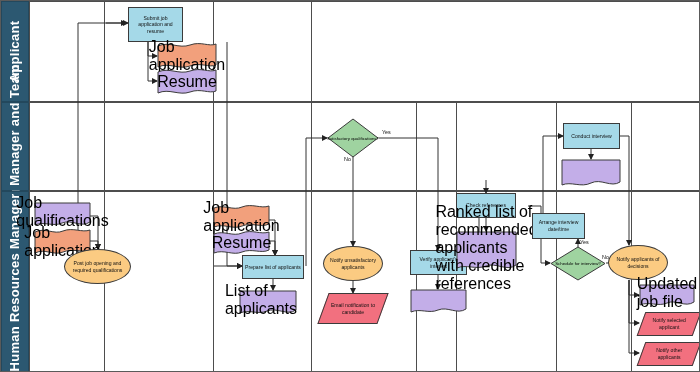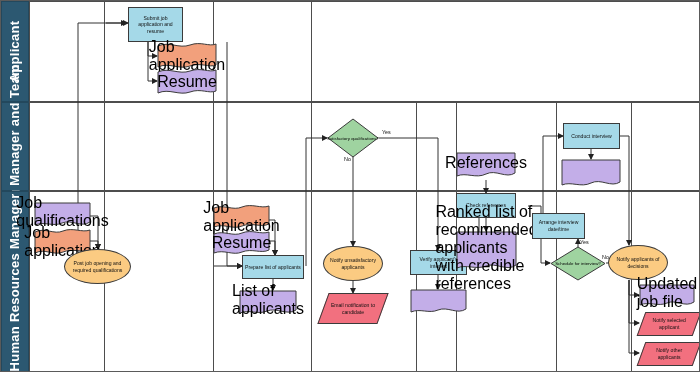--- a/index.html
+++ b/index.html
@@ -155,28 +155,20 @@
     <svg class="dec" viewBox="0 0 52 40">
       <polygon points="26,1 51,20 26,39 1,20" fill="#9fd3a0" stroke="#3b3b3b" stroke-width="1"></polygon>
     </svg>
     <div class="dec-txt">
       <span class="lbl" style="font-size:4.4px;">Satisfactory qualifications?</span>
     </div>
   </div>
   <div class="edge-lbl" style="left:381px;top:128px;">Yes</div>
   <div class="edge-lbl" style="left:343px;top:155px;">No</div>
 
-  <div class="doc-wrap" style="left:455px;top:151px;width:60px;height:28px;">
-    <svg class="doc-svg" width="60" height="28" viewBox="0 0 60 28">
-      <path d="M1,1 L59,1 L59,21 C50,27 40,17 30,22 C20,27 10,20 1,24 Z" fill="#c3aee8" stroke="#3b3b3b" stroke-width="1"></path>
-    </svg>
-    <div class="doc-txt" style="height:22px;">
-      <span class="lbl">References</span>
-    </div>
-  </div>
 
   <div class="node proc" style="left:562px;top:122px;width:57px;height:26px;">
     <span class="lbl">Conduct interview</span>
   </div>
 
   <div class="doc-wrap" style="left:560px;top:158px;width:60px;height:30px;">
     <svg class="doc-svg" width="60" height="30" viewBox="0 0 60 30">
       <path d="M1,1 L59,1 L59,23 C50,29 40,19 30,24 C20,29 10,22 1,26 Z" fill="#c3aee8" stroke="#3b3b3b" stroke-width="1"></path>
     </svg>
   </div>
@@ -222,21 +214,21 @@
   </div>
 
   <div class="node proc" style="left:241px;top:254px;width:62px;height:24px;">
     <span class="lbl">Prepare list of applicants</span>
   </div>
 
   <div class="doc-wrap" style="left:238px;top:289px;width:58px;height:26px;">
     <svg class="doc-svg" width="58" height="26" viewBox="0 0 58 26">
       <path d="M1,1 L57,1 L57,20 C48,26 38,17 28,21 C19,25 10,19 1,23 Z" fill="#c3aee8" stroke="#3b3b3b" stroke-width="1"></path>
     </svg>
-    <div class="doc-txt" style="height:20px;">
+    <div class="doc-txt" style="height:20px;justify-content:flex-end;">
       <span class="lbl">List of applicants</span>
     </div>
   </div>
 
   <div class="node term" style="left:322px;top:245px;width:60px;height:35px;">
     <span class="lbl">Notify unsatisfactory applicants</span>
   </div>
 
   <div class="node para" style="left:322px;top:292px;width:60px;height:31px;">
     <span class="lbl inner">Email notification to candidate</span>

